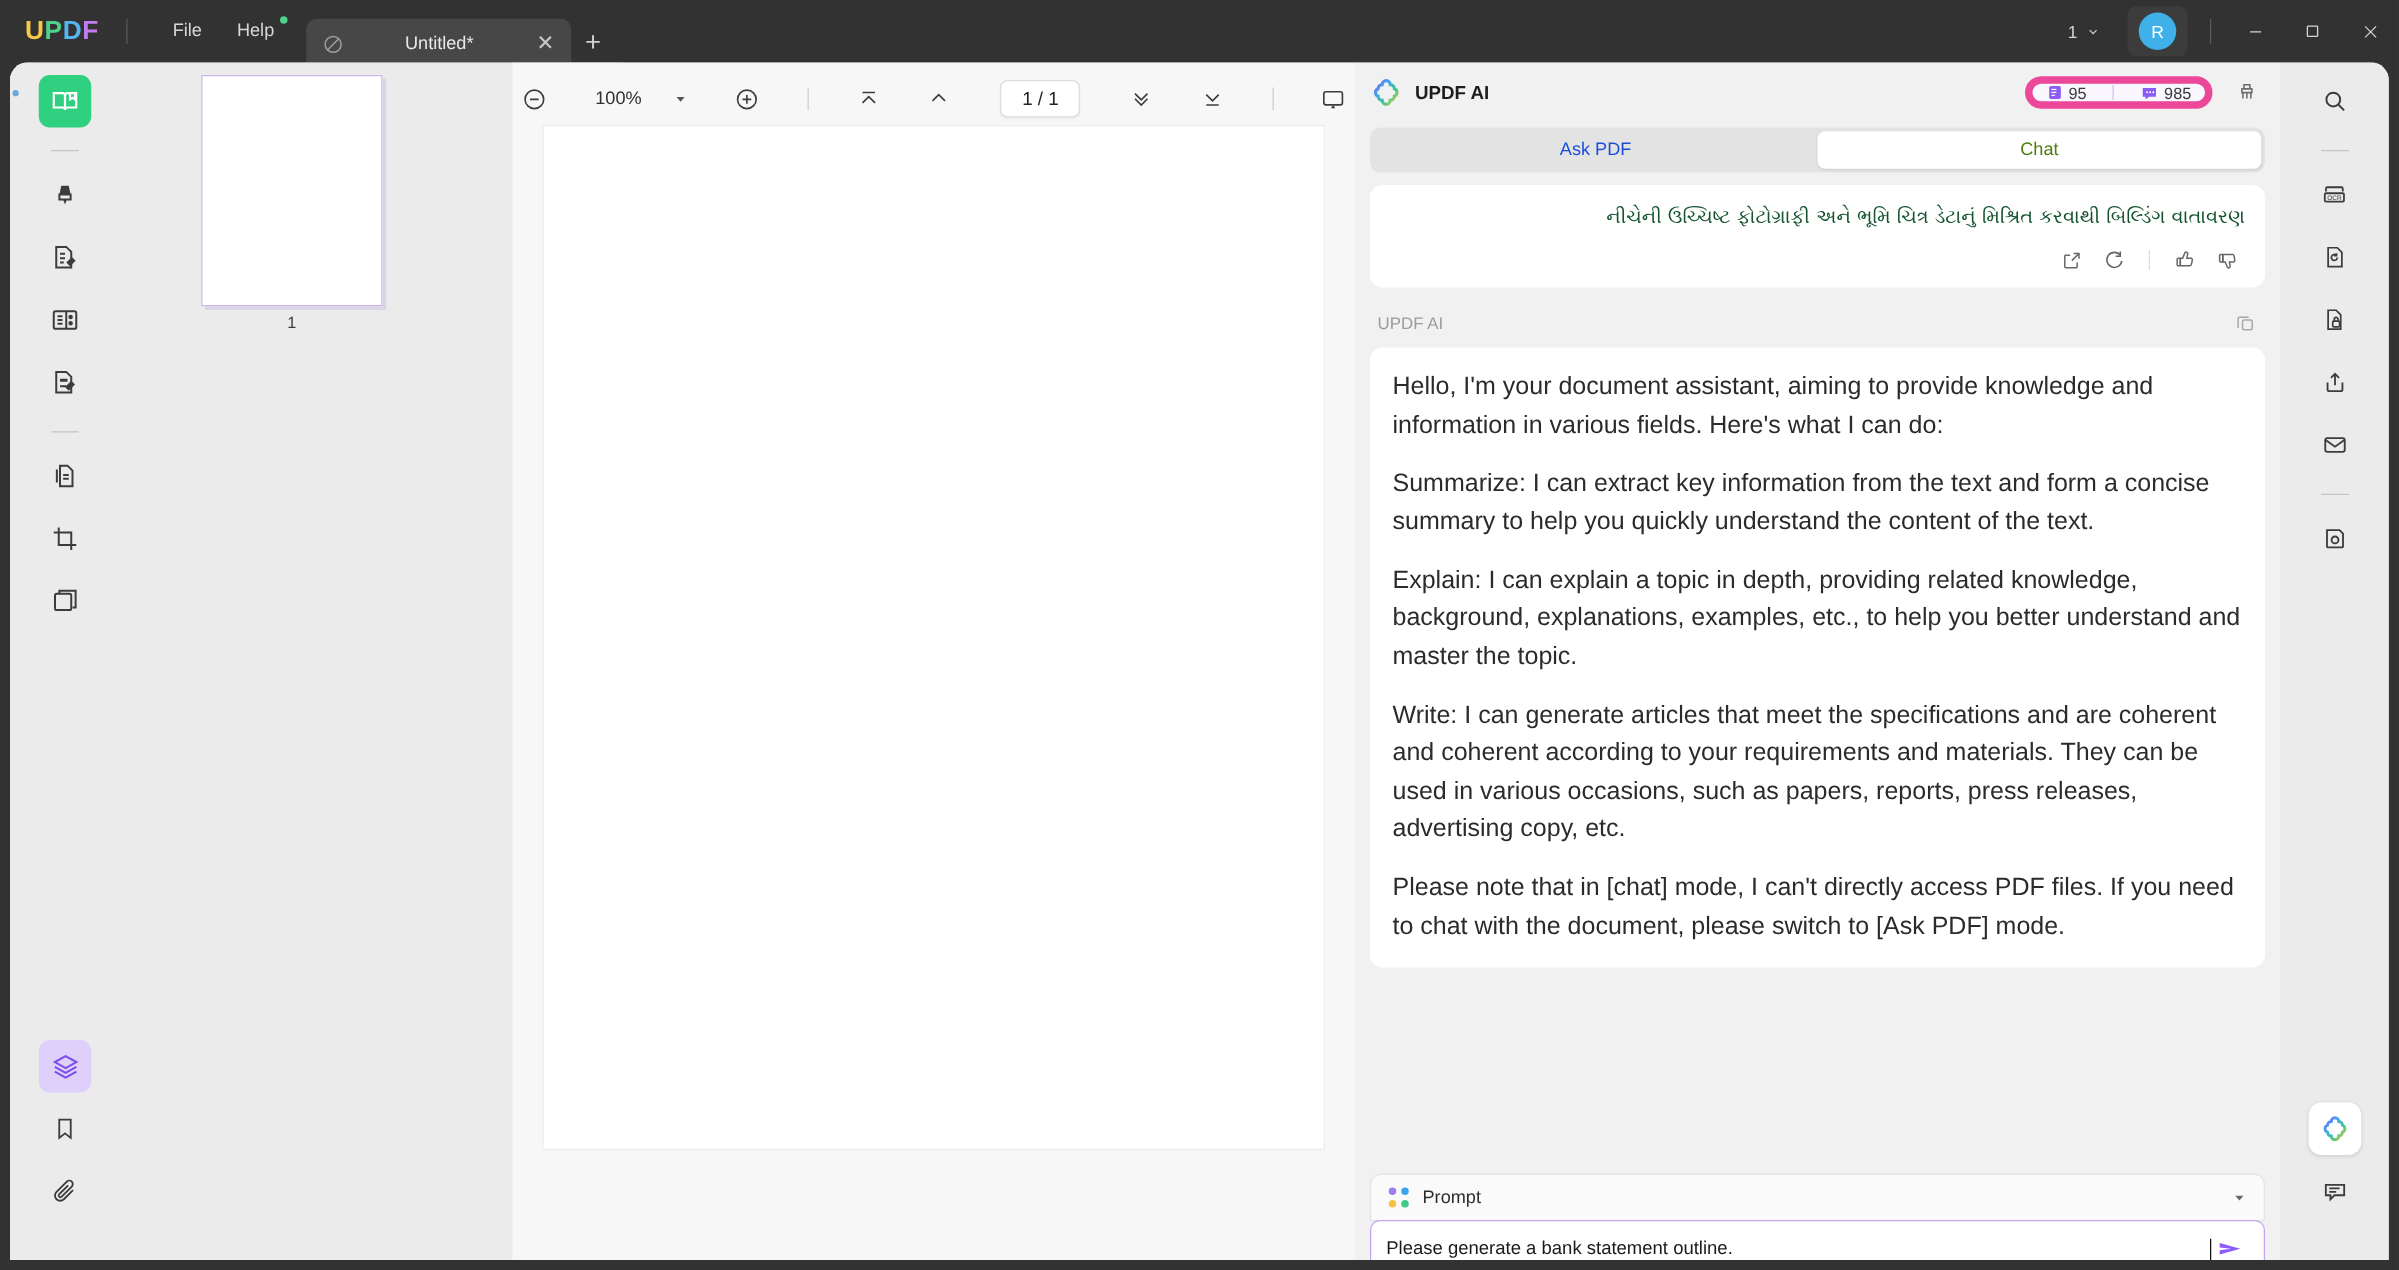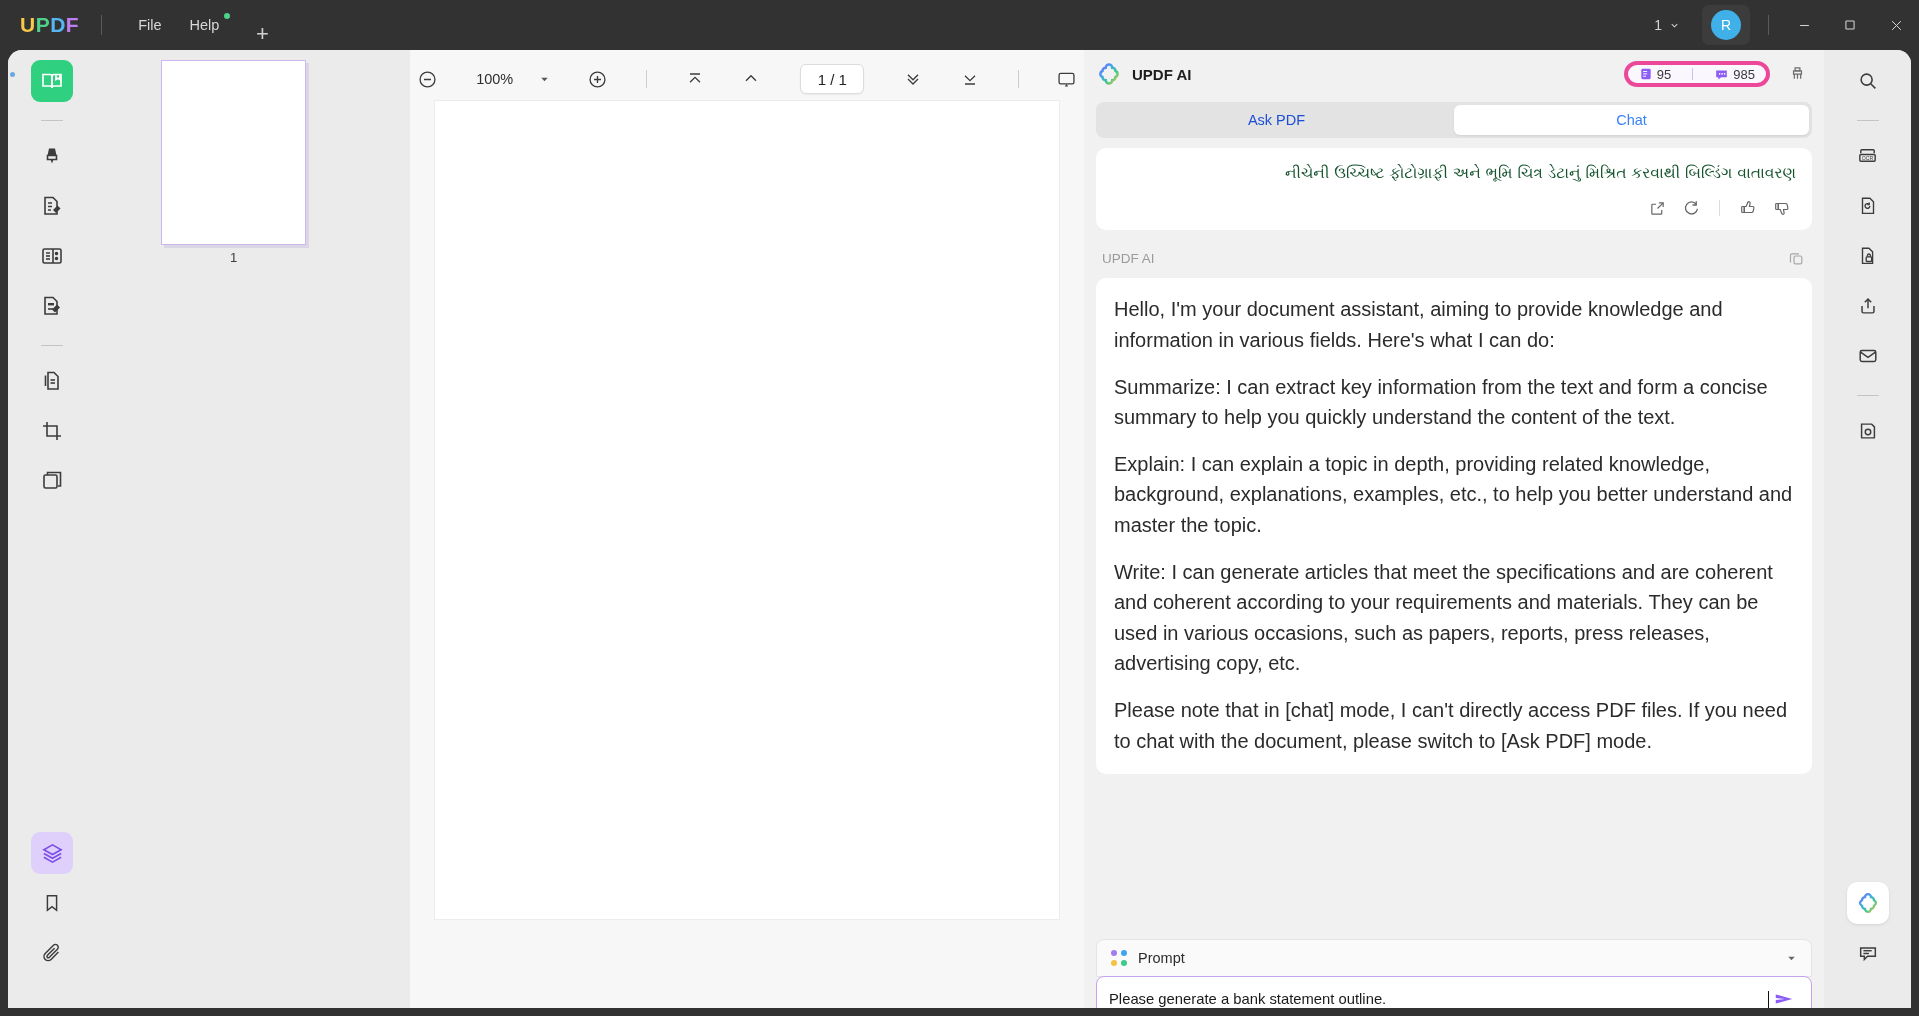--- a/index.html
+++ b/index.html
@@ -162,39 +162,39 @@
     position:absolute; left:1076px; top:0; width:740px; height:986px;
     background:#f1f1f1; display:flex; flex-direction:column;
   }
   #aihead {
     height:48px; display:flex; align-items:center; padding:0 14px 0 12px;
   }
   #ai-logo { width:26px; height:26px; margin-right:10px; }
   #ai-title { font-size:15px; font-weight:bold; color:#1d1d1d; }
   #credits {
     margin-left:auto; display:flex; align-items:center; gap:21px;
-    border:4px solid #ec4899; border-radius:14px; height:26px;
+    border:6px solid #ec4899; border-radius:14px; height:26px;
     padding:0 11px; background:#fbf7ff; cursor:pointer;
   }
   .credit-grp{ display:flex; align-items:center; gap:4px; }
   .credit-num { font-size:13px; color:#3a3a3a; }
   .credit-sep { width:1px; height:12px; background:#d2bdf0; }
   #brush-btn {
     margin-left:14px; width:26px; height:26px; display:flex;
     align-items:center; justify-content:center; cursor:pointer; color:#555;
   }
   #tabs {
     margin:4px 12px 0; height:36px; background:#e3e3e3; border-radius:8px;
     display:flex; padding:3px;
   }
   .aitab {
     flex:1; display:flex; align-items:center; justify-content:center;
     font-size:14.5px; color:#1d4ed8; border-radius:6px; cursor:pointer;
   }
-  .aitab.active { background:#fff; color:#3b82f6; box-shadow:0 1px 2px rgba(0,0,0,.08); }
+  .aitab.active { background:#fff; color:#4d7c0f; box-shadow:0 1px 2px rgba(0,0,0,.08); }
 
   #chatscroll {
     flex:1; overflow:hidden; padding: 10px 12px 0;
   }
   .usercard {
     background:#fff; border-radius:10px; padding:14px 16px 8px;
     margin-bottom:14px;
   }
   .user-text {
     font-size:15.5px; color:#14532d; line-height:1.45;
@@ -281,20 +281,30 @@
   </div>
   <div id="logo-sep"></div>
 
   <div class="menu-item">File</div>
   <div class="menu-item">
     <span>Help</span>
     <span id="help-dot"></span>
   </div>
 
   <div id="tabstrip">
+    <div class="doc-tab">
+      <span class="tab-fileicon">
+        <svg width="17" height="17" viewBox="0 0 24 24" fill="none" stroke="#cfcfcf" stroke-width="1.7">
+          <circle cx="12" cy="12" r="9"></circle>
+            <line x1="6" y1="18" x2="18" y2="6"></line>
+        </svg>
+      </span>
+      <span class="tab-title">Untitled*</span>
+      <span class="tab-close">✕</span>
+    </div>
     <div id="newtab">+</div>
   </div>
 
   <div id="titlebar-right">
     <div id="win-count">
       <span>1</span>
       <svg width="11" height="11" viewBox="0 0 24 24" fill="none" stroke="#d3d3d3" stroke-width="2.2">
           <polyline points="6 9 12 15 18 9"></polyline>
         </svg>
     </div>

